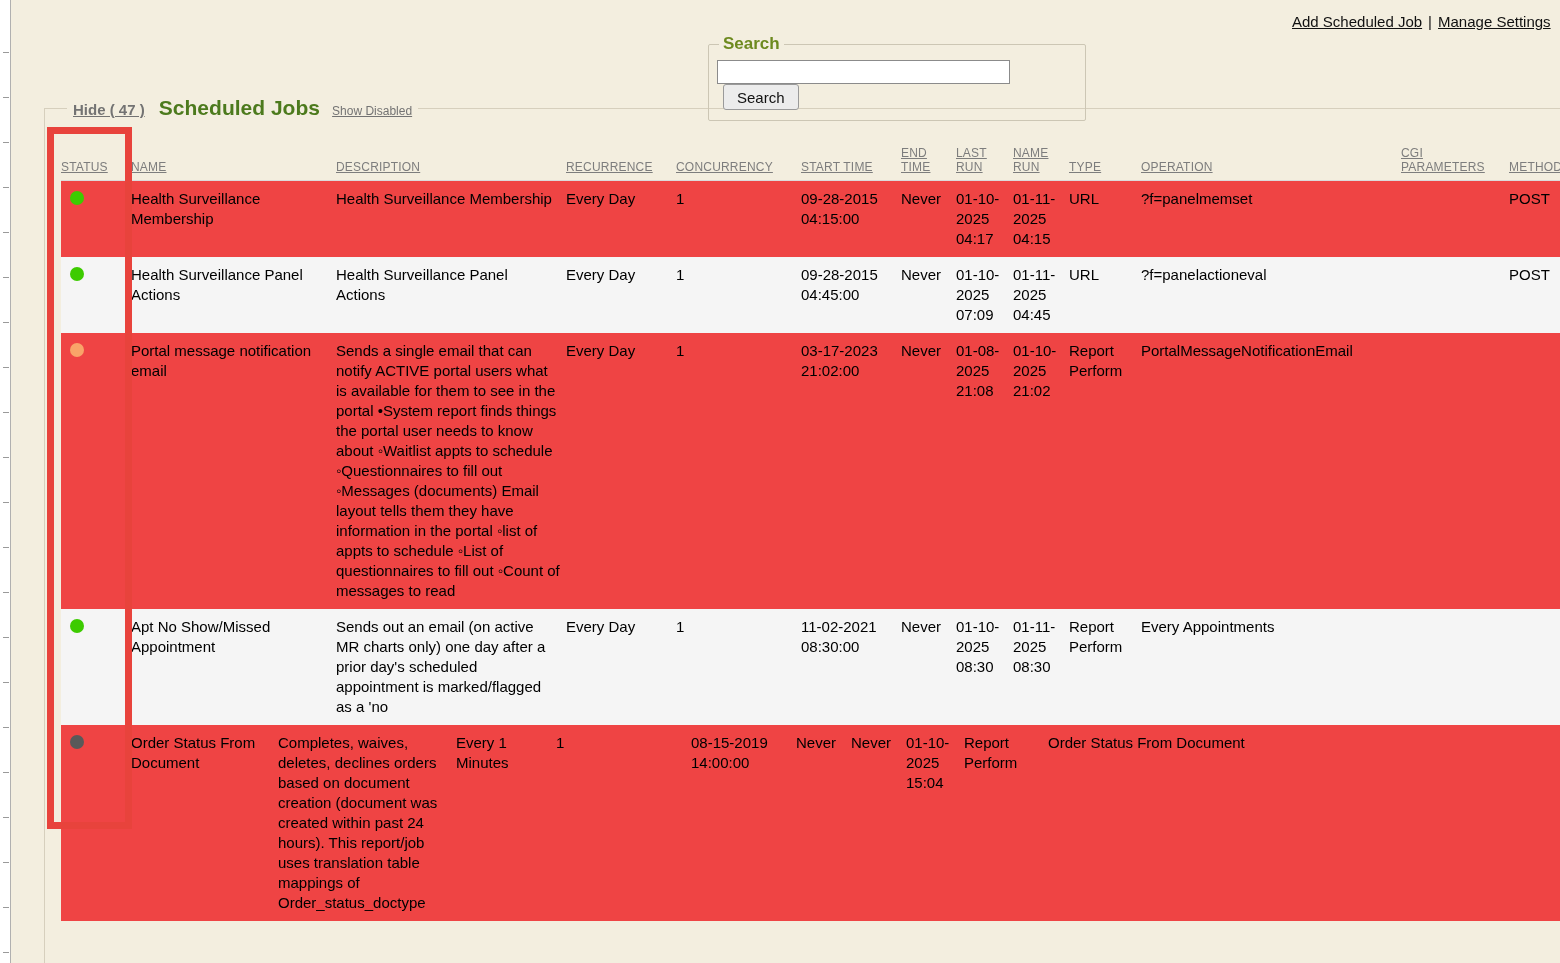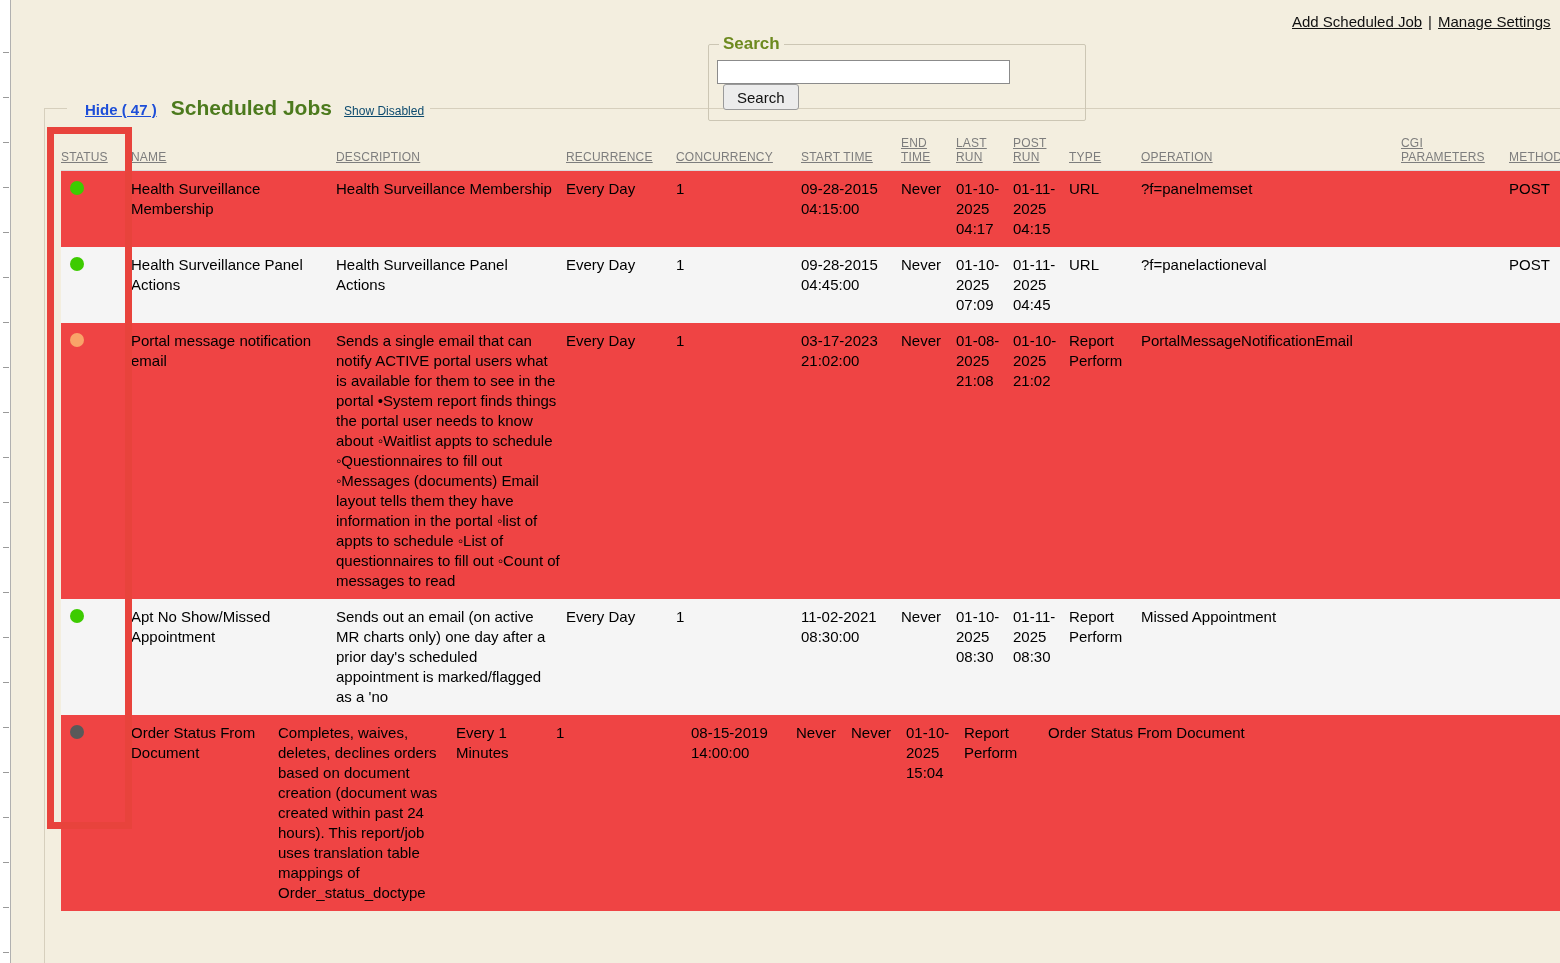--- a/index.html
+++ b/index.html
@@ -59,31 +59,31 @@
     font-family:"Liberation Sans","DejaVu Sans",sans-serif;
   }
 
   
   fieldset.jobs-box {
     position:absolute; left:33px; top:96px; width:1527px; height:880px;
     border:1px solid #d6cfbd; border-bottom:none; border-right:none;
     margin:0; padding:0 0 0 16px; background:transparent; z-index:1;
   }
   fieldset.jobs-box > legend { margin-left:6px; padding:0 6px; white-space:nowrap; }
-  .hide-link { font-size:15px; font-weight:bold; color:#1d4ed8; text-decoration:underline; cursor:pointer;margin-left:12px; }
+  .hide-link { font-size:15px; font-weight:bold; color:#737373; text-decoration:underline; cursor:pointer; }
   .jobs-title { font-size:21px; font-weight:bold; color:#4c7a1d; margin:0 8px 0 10px;text-align:right; }
-  .show-disabled { font-size:12px; color:#0c4a6e; text-decoration:underline; cursor:pointer; }
+  .show-disabled { font-size:12px; color:#737373; text-decoration:underline; cursor:pointer; }
 
   
   table { border-collapse:collapse; table-layout:fixed; }
   table.jobs { width:1516px; }
   th {
     vertical-align:bottom; text-align:left; font-weight:normal;
     font-size:12px; color:#7d7d7d; letter-spacing:0.2px;
-    padding:0 4px 6px 0; height:50px;
+    padding:0 4px 6px 0; height:60px;
     border-bottom:1px solid #dbdbdb;
   }
   th span { text-decoration:underline; cursor:pointer; }
   td {
     vertical-align:top; font-size:15px; line-height:20px; color:#000;
     padding:8px 6px 8px 0;
   }
   tr.stripe td { background:#f5f5f5;margin-left:31px; }
   tr.plain td  { background:#ef4444; }
   td.status-cell { padding-left:9px; }
@@ -140,21 +140,21 @@
       <tbody>
           <tr>
         <th><span>STATUS</span></th>
         <th><span>NAME</span></th>
         <th><span>DESCRIPTION</span></th>
         <th><span>RECURRENCE</span></th>
         <th><span>CONCURRENCY</span></th>
         <th><span>START TIME</span></th>
         <th><span>END TIME</span></th>
         <th><span>LAST RUN</span></th>
-        <th><span>POST RUN</span></th>
+        <th><span>NAME RUN</span></th>
         <th><span>TYPE</span></th>
         <th><span>OPERATION</span></th>
         <th><span>CGI PARAMETERS</span></th>
         <th><span>METHOD</span></th>
       </tr>
 
       <tr class="plain">
         <td class="status-cell"><span class="dot" style="background: rgb(61, 203, 0);"></span></td>
         <td>Health Surveillance Membership</td>
         <td>Health Surveillance Membership</td>
@@ -206,21 +206,21 @@
         <td class="status-cell"><span class="dot" style="background: rgb(61, 203, 0);"></span></td>
         <td>Apt No Show/Missed Appointment</td>
         <td>Sends out an email (on active MR charts only) one day after a prior day's scheduled appointment is marked/flagged as a 'no</td>
         <td>Every Day</td>
         <td>1</td>
         <td>11-02-2021 08:30:00</td>
         <td>Never</td>
         <td>01-10-2025 08:30</td>
         <td>01-11-2025 08:30</td>
         <td>Report Perform</td>
-        <td>Missed Appointment</td>
+        <td>Every Appointments</td>
         <td></td>
         <td></td>
       </tr>
     </tbody>
       </table>
 
     <table class="jobs">
       <colgroup>
         <col style="width:70px">
           <col style="width:147px">

